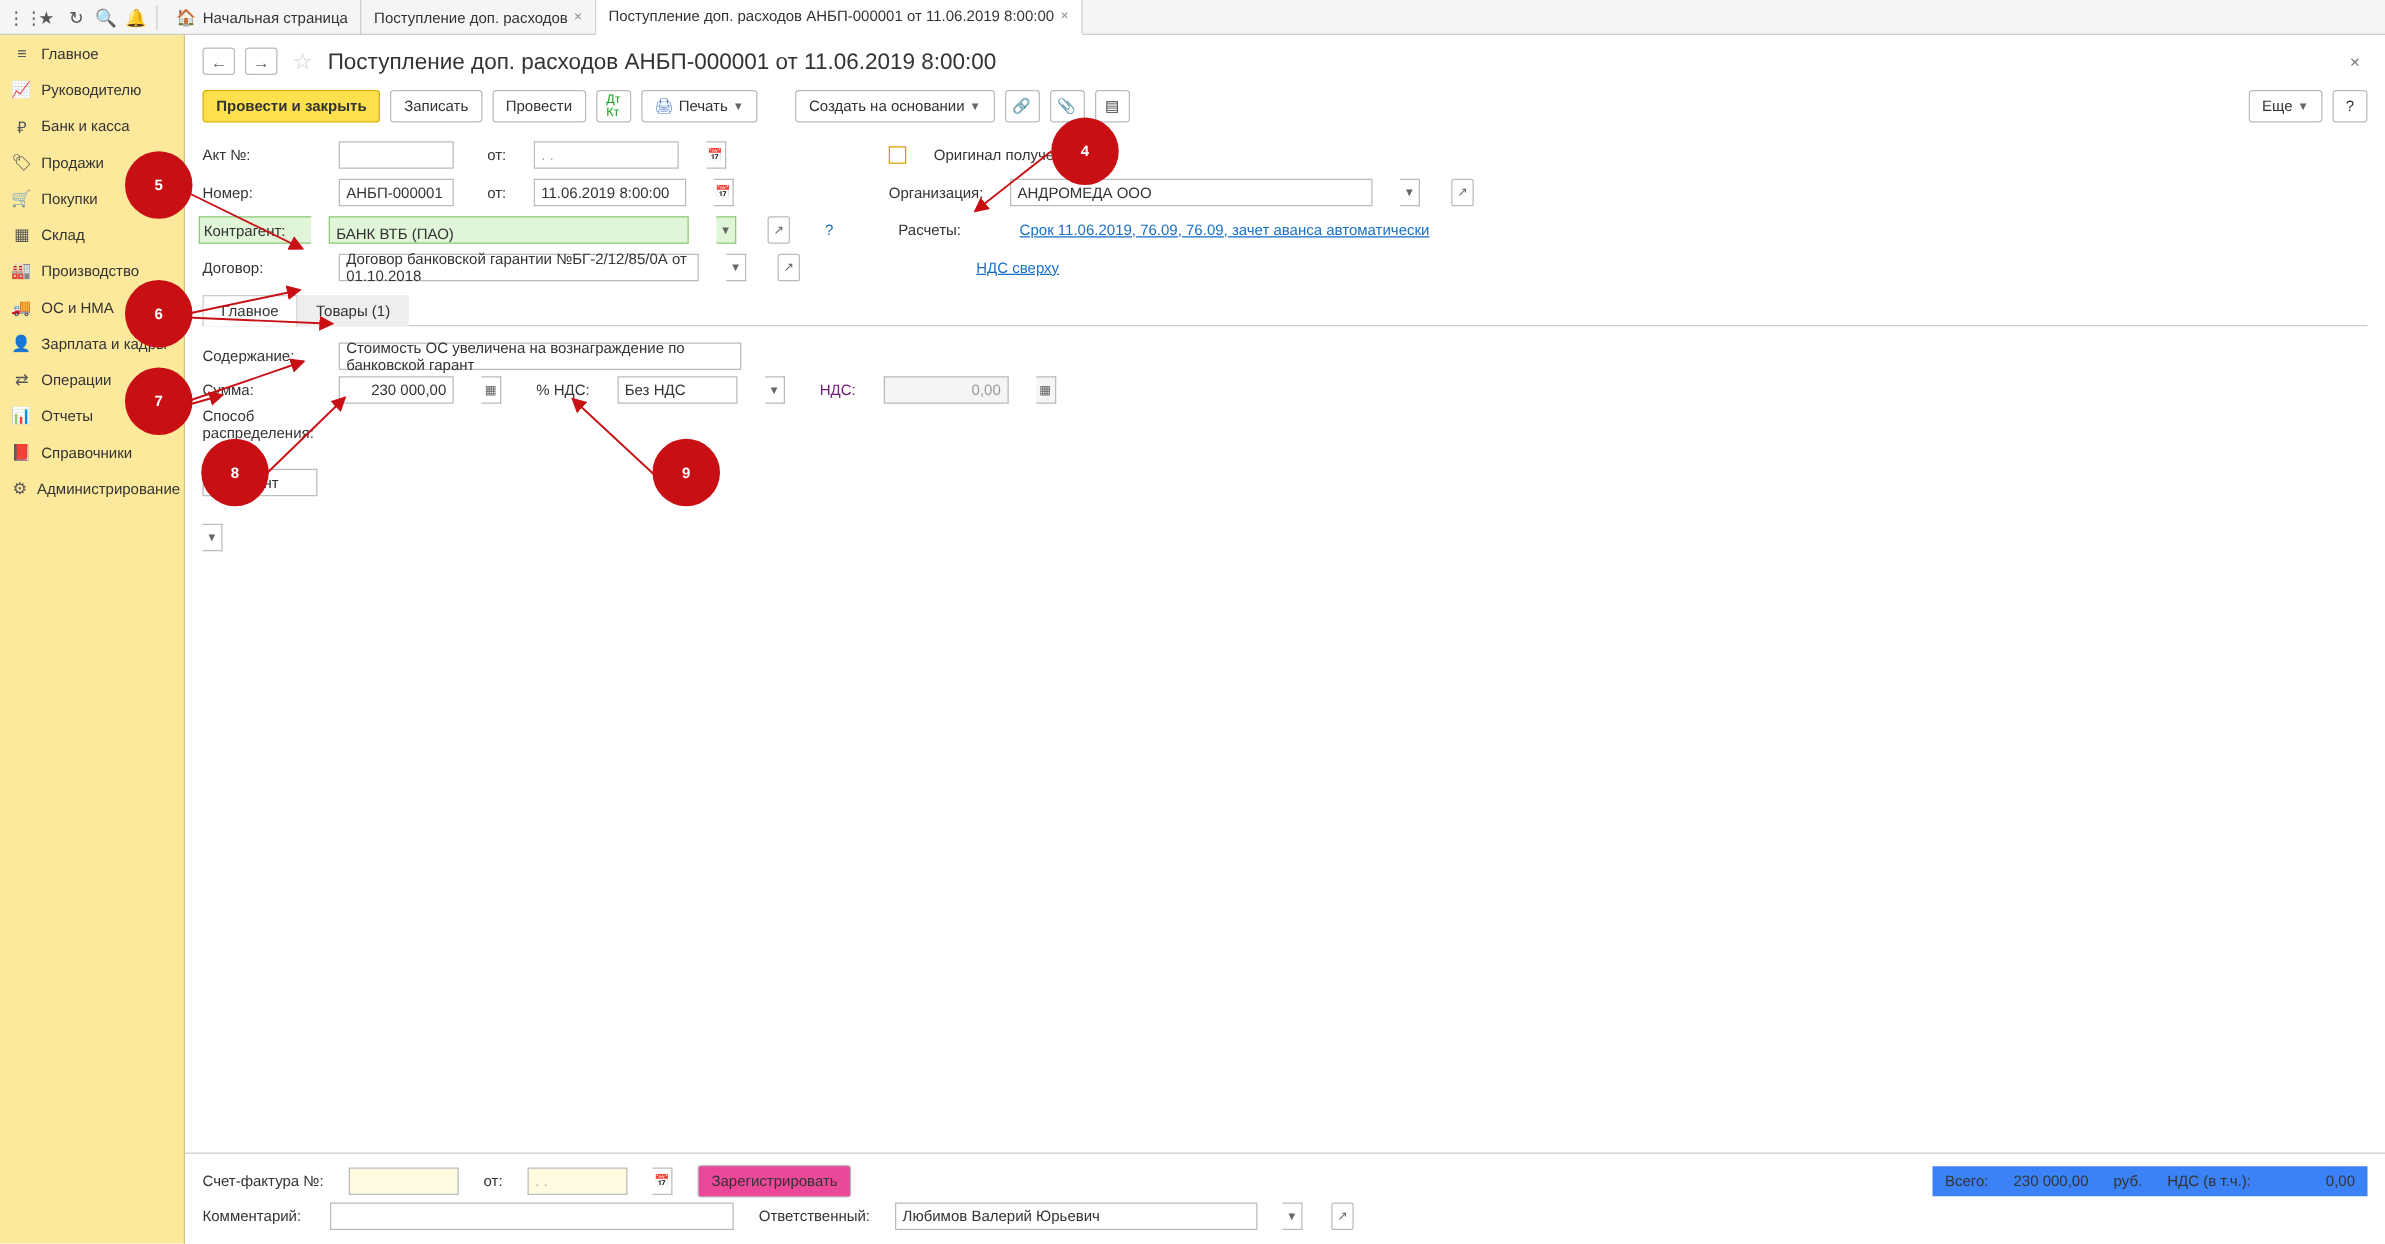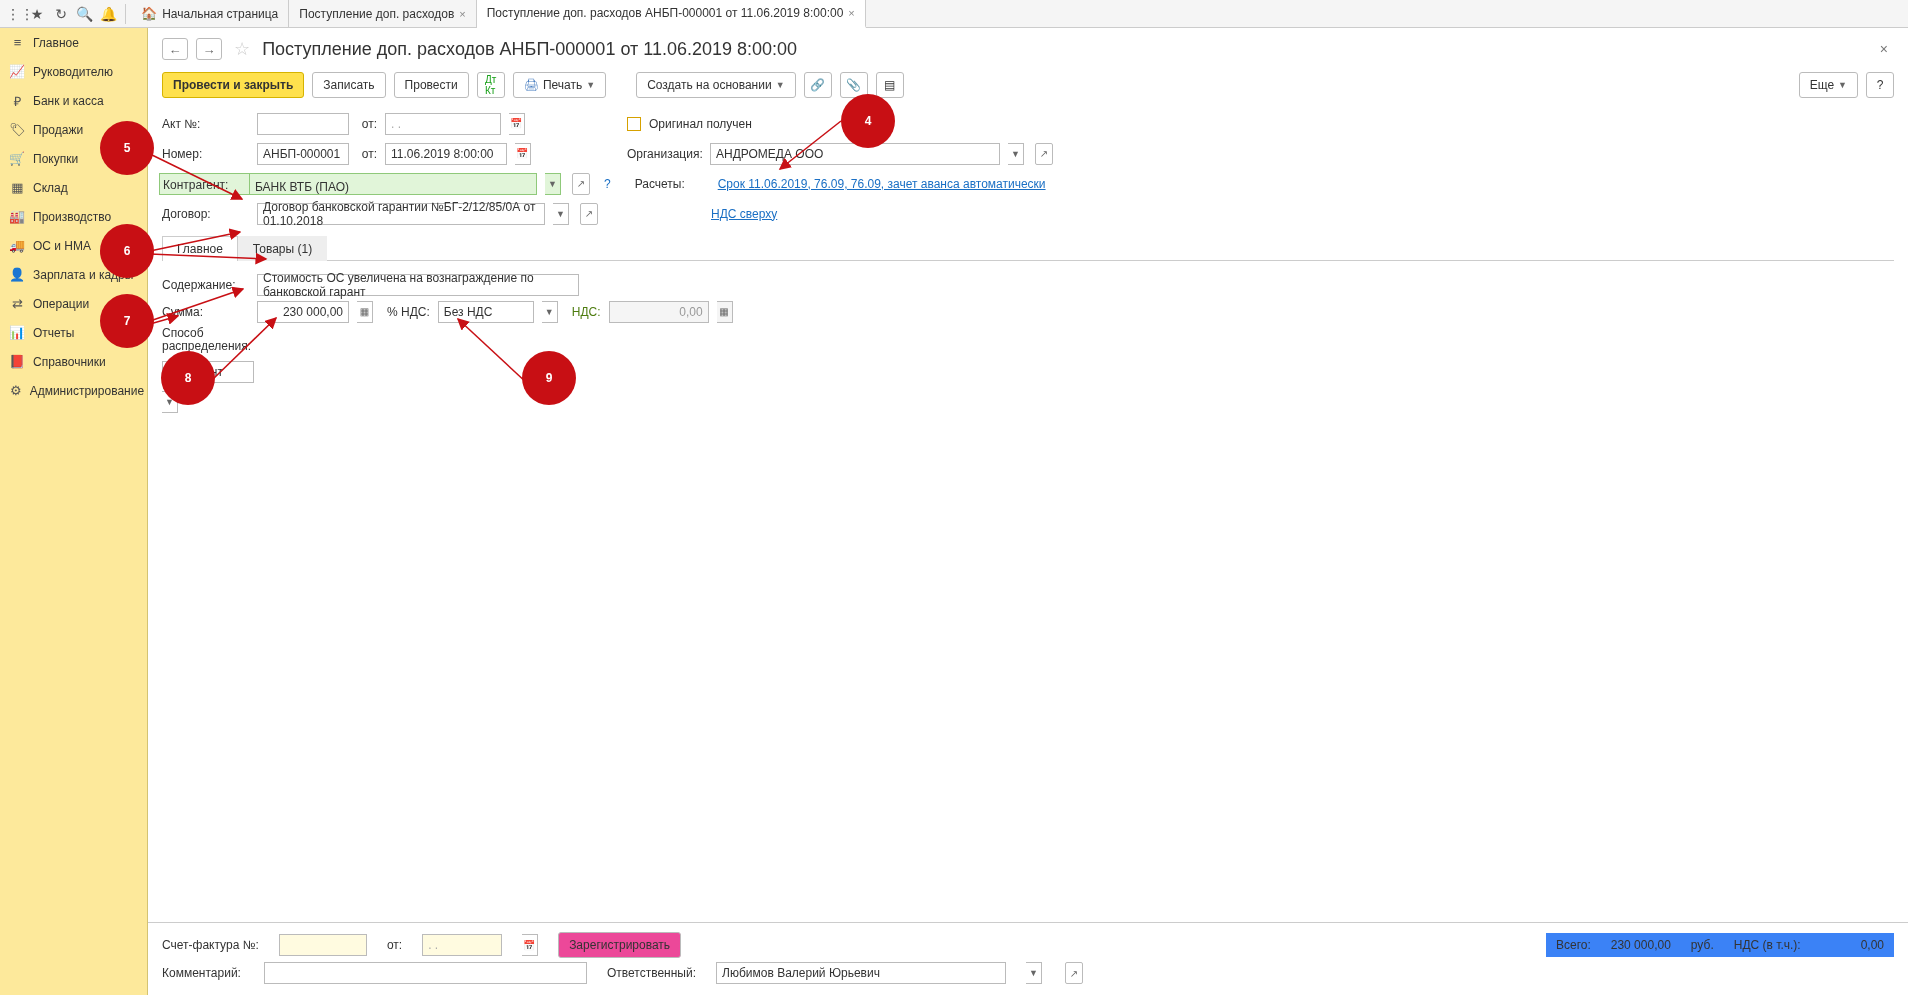--- a/index.html
+++ b/index.html
@@ -22,21 +22,21 @@
   .star-ico{color:#ccc;font-size:18px;margin:0 4px;}
   .title{font-size:18px;font-weight:normal;color:#333;}
   .close-x{margin-left:auto;color:#777;font-size:14px;cursor:pointer;padding:2px 6px;}
   .toolbar{display:flex;align-items:center;padding:4px 14px 10px;gap:8px;}
   .btn{height:26px;padding:0 10px;border:1px solid #bbb;background:#fff;border-radius:3px;display:flex;align-items:center;cursor:pointer;gap:4px;}
   .btn.primary{background:#ffe14d;border-color:#d6b300;font-weight:bold;}
   .btn.icon-only{padding:0;width:28px;justify-content:center;}
   .caret{font-size:9px;color:#666;}
   .toolbar-right{margin-left:auto;display:flex;gap:8px;padding-left:16px;}
   .form{padding:2px 14px;display:flex;flex-direction:column;gap:3px;}
-  .row{display:flex;align-items:center;height:27px;gap:8px;}
+  .row{display:flex;align-items:center;height:27px;gap:22px;}
   .lbl{width:87px;color:#333;}
   .input{height:22px;border:1px solid #bbb;background:#fff;padding:0 5px;display:flex;align-items:center;}
   .input.ro{color:#333;}
   .input.green{background:#e1f5d9;border-color:#8fc97a;}
   .date-pick{width:16px;height:22px;border:1px solid #bbb;border-left:none;background:#fff;display:flex;align-items:center;justify-content:center;font-size:10px;color:#666;cursor:pointer;}
   .dd-btn{width:16px;height:22px;border:1px solid #bbb;border-left:none;background:#fff;display:flex;align-items:center;justify-content:center;cursor:pointer;font-size:9px;color:#666;}
   .open-btn{width:18px;height:22px;border:1px solid #bbb;background:#fff;display:flex;align-items:center;justify-content:center;cursor:pointer;font-size:10px;color:#666;margin-left:3px;border-radius:2px;}
   .checkbox{width:14px;height:14px;border:1px solid #d6a100;background:#fff;}
   .tabs{display:flex;border-bottom:1px solid #ccc;margin:6px 14px 0;}
   .tabh{padding:5px 14px;cursor:pointer;border:1px solid transparent;border-bottom:none;position:relative;top:1px;background:#eee;}
@@ -259,21 +259,21 @@
         <div class="lbl">Сумма:</div>
         <div class="input" style="width:92px;justify-content:flex-end;">
             <span>230 000,00</span>
           </div>
         <div class="date-pick">▦</div>
         <span class="ml">% НДС:</span>
         <div class="input" style="width:96px;">
             <span>Без НДС</span>
           </div>
         <div class="dd-btn">▼</div>
-        <span class="ml" style="color:#4d7c0f;">НДС:</span>
+        <span class="ml" style="color:#701a75;">НДС:</span>
         <div class="input" style="width:100px;justify-content:flex-end;background:#f5f5f5;color:#999;">
             <span>0,00</span>
           </div>
         <div class="date-pick" style="background:#f5f5f5;">▦</div>
       </div>
       <div class="row" style="align-items:flex-start;height:auto;padding-top:2px;flex-direction:column;">
         <div class="lbl" style="line-height:13px;"><span>Способ</span><br><span>распределения:</span></div>
         <div class="input" style="width:92px;">
             <span>По гарант</span>
           </div>

